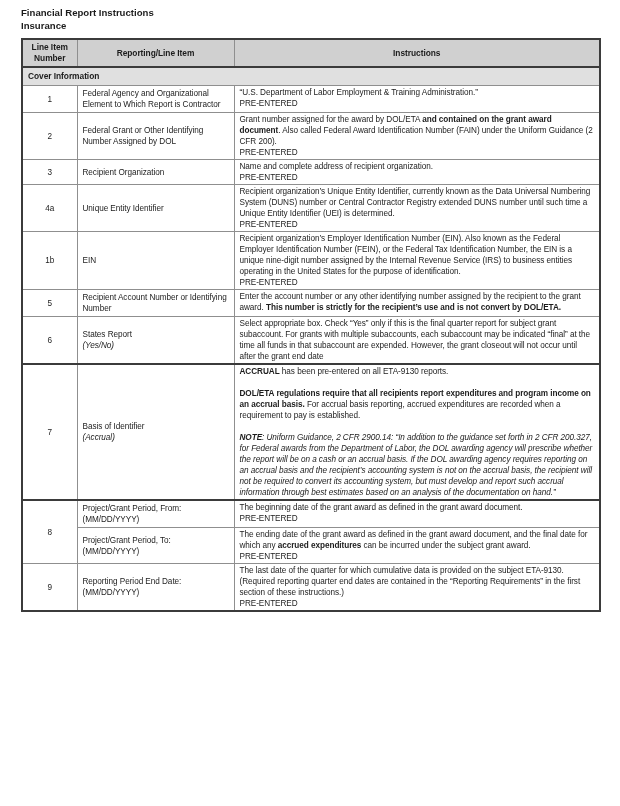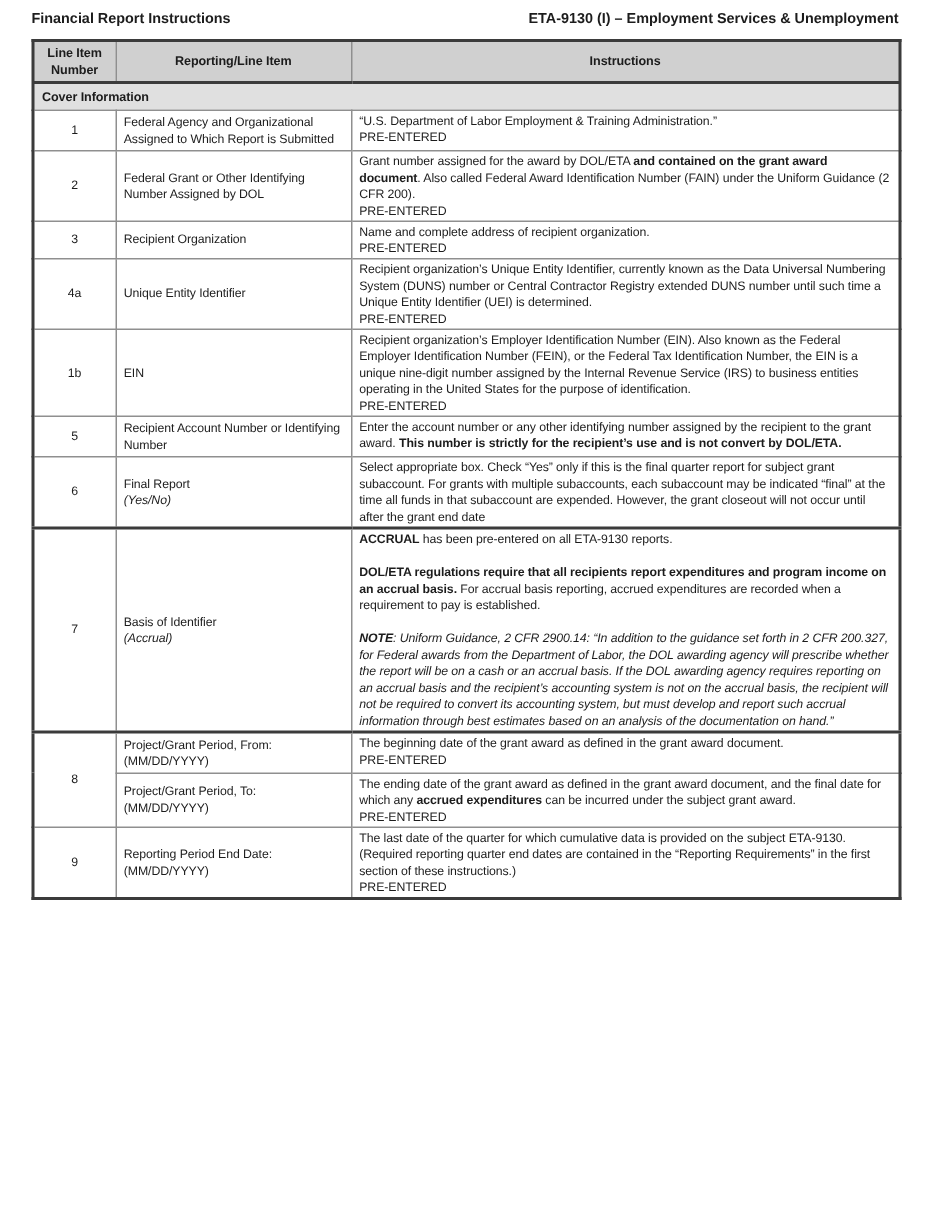--- a/index.html
+++ b/index.html
@@ -52,22 +52,22 @@
   }
 </style>
 </head>
 <body>
 
 <div class="page">
 
   <div class="doc-header">
     <div class="line1">
       <span>Financial Report Instructions</span>
-      <span>ETA-9130 (I) – Employment Services &amp; Unemployment</span>
     </div>
+    <div class="line2">Insurance</div>
   </div>
 
   <table class="inst">
     <colgroup>
         <col class="w1">
         <col class="w2">
         <col class="w3">
       </colgroup>
     <thead>
       <tr>
@@ -77,21 +77,21 @@
       </tr>
     </thead>
     <tbody>
       <tr class="section">
         <td colspan="3">Cover Information</td>
       </tr>
 
     <tr>
           <td class="c-num">1</td>
           <td class="c-item">
-            <div class="p"><span>Federal Agency and Organizational Assigned to Which Report is Submitted</span></div>
+            <div class="p"><span>Federal Agency and Organizational Element to Which Report is Contractor</span></div>
           </td>
           <td class="c-ins">
             <div class="p"><span>“U.S. Department of Labor Employment &amp; Training Administration.”</span></div>
             <div class="p"><span>PRE-ENTERED</span></div>
           </td>
         </tr>
         <tr>
           <td class="c-num">2</td>
           <td class="c-item">
             <div class="p"><span>Federal Grant or Other Identifying Number Assigned by DOL</span></div>
@@ -136,21 +136,21 @@
           <td class="c-item">
             <div class="p"><span>Recipient Account Number or Identifying Number</span></div>
           </td>
           <td class="c-ins">
             <div class="p"><span>Enter the account number or any other identifying number assigned by the recipient to the grant award. </span><span class="b">This number is strictly for the recipient’s use and is not convert by DOL/ETA.</span></div>
           </td>
         </tr>
         <tr>
           <td class="c-num">6</td>
           <td class="c-item">
-            <div class="p"><span>Final Report</span></div>
+            <div class="p"><span>States Report</span></div>
             <div class="p"><span class="i">(Yes/No)</span></div>
           </td>
           <td class="c-ins">
             <div class="p"><span>Select appropriate box. Check “Yes” only if this is the final quarter report for subject grant subaccount. For grants with multiple subaccounts, each subaccount may be indicated “final” at the time all funds in that subaccount are expended. However, the grant closeout will not occur until after the grant end date</span></div>
           </td>
         </tr>
         <tr class="heavy-top">
           <td class="c-num">7</td>
           <td class="c-item">
             <div class="p"><span>Basis of Identifier</span></div>

